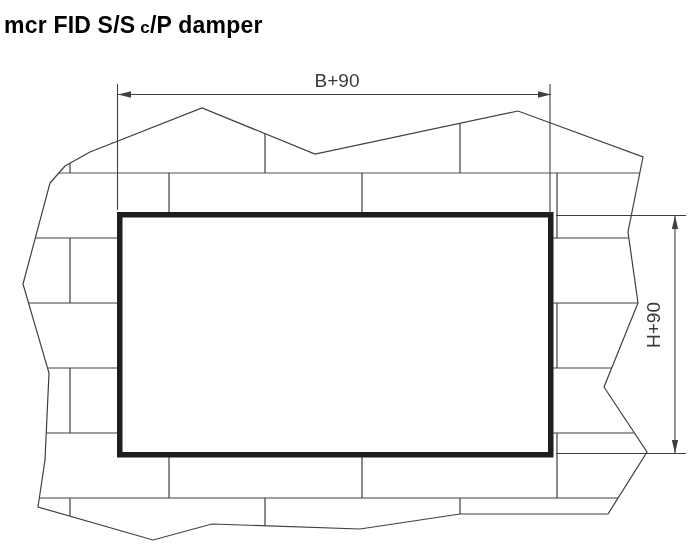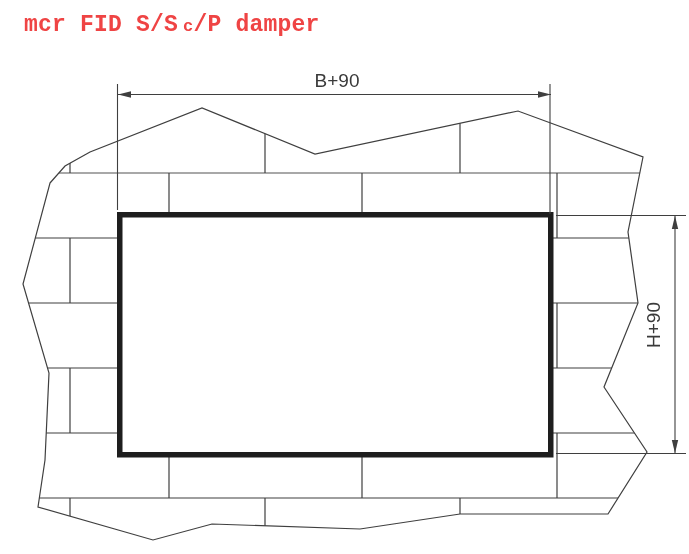--- a/index.html
+++ b/index.html
@@ -1,23 +1,23 @@
 <!DOCTYPE html>
 <html><head>
 <meta charset="utf-8">
 <style>
   html, body { margin: 0; padding: 0; background: #ffffff; }
   body {
     width: 689px; height: 554px; position: relative; overflow: hidden;
     font-family: "Liberation Sans", sans-serif;
   }
   .title {
-    position: absolute; left: 24px; top: 12px;
-    font-weight: bold; font-size: 23px; color: #ef4444;
-    letter-spacing: 0.2px; white-space: nowrap; font-family: Liberation Mono, monospace;
+    position: absolute; left: 4px; top: 12px;
+    font-weight: bold; font-size: 23px; color: #000000;
+    letter-spacing: 0.2px; white-space: nowrap;
   }
   .title .sub { font-size: 17px; margin-left: 5px; }
   svg { position: absolute; left: 0; top: 0; }
   .thin   { stroke: #3f3f3f; stroke-width: 1.2; fill: none; }
   .mortar-gray { stroke: #a8a8a8; stroke-width: 2; fill: none; }
   .frame  { stroke: #1e1e1e; stroke-width: 5.5; fill: #ffffff; }
   .dim    { stroke: #3f3f3f; stroke-width: 1.1; fill: none; }
   .arrow  { fill: #3f3f3f; stroke: none; }
   .dimtext { font-family: "Liberation Sans", sans-serif; font-size: 19px; fill: #3a3a3a; }
 </style>

